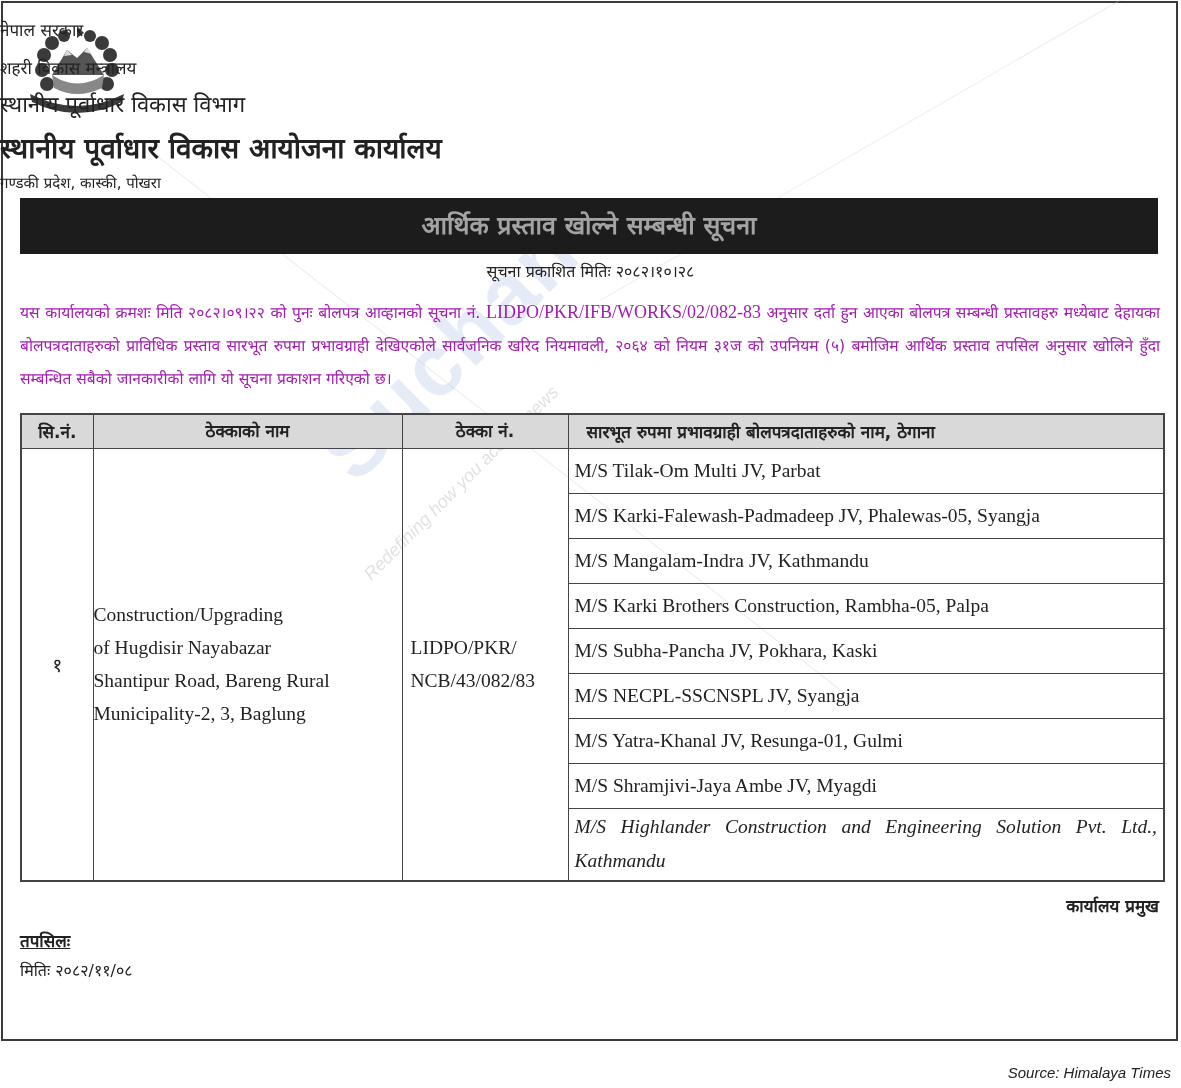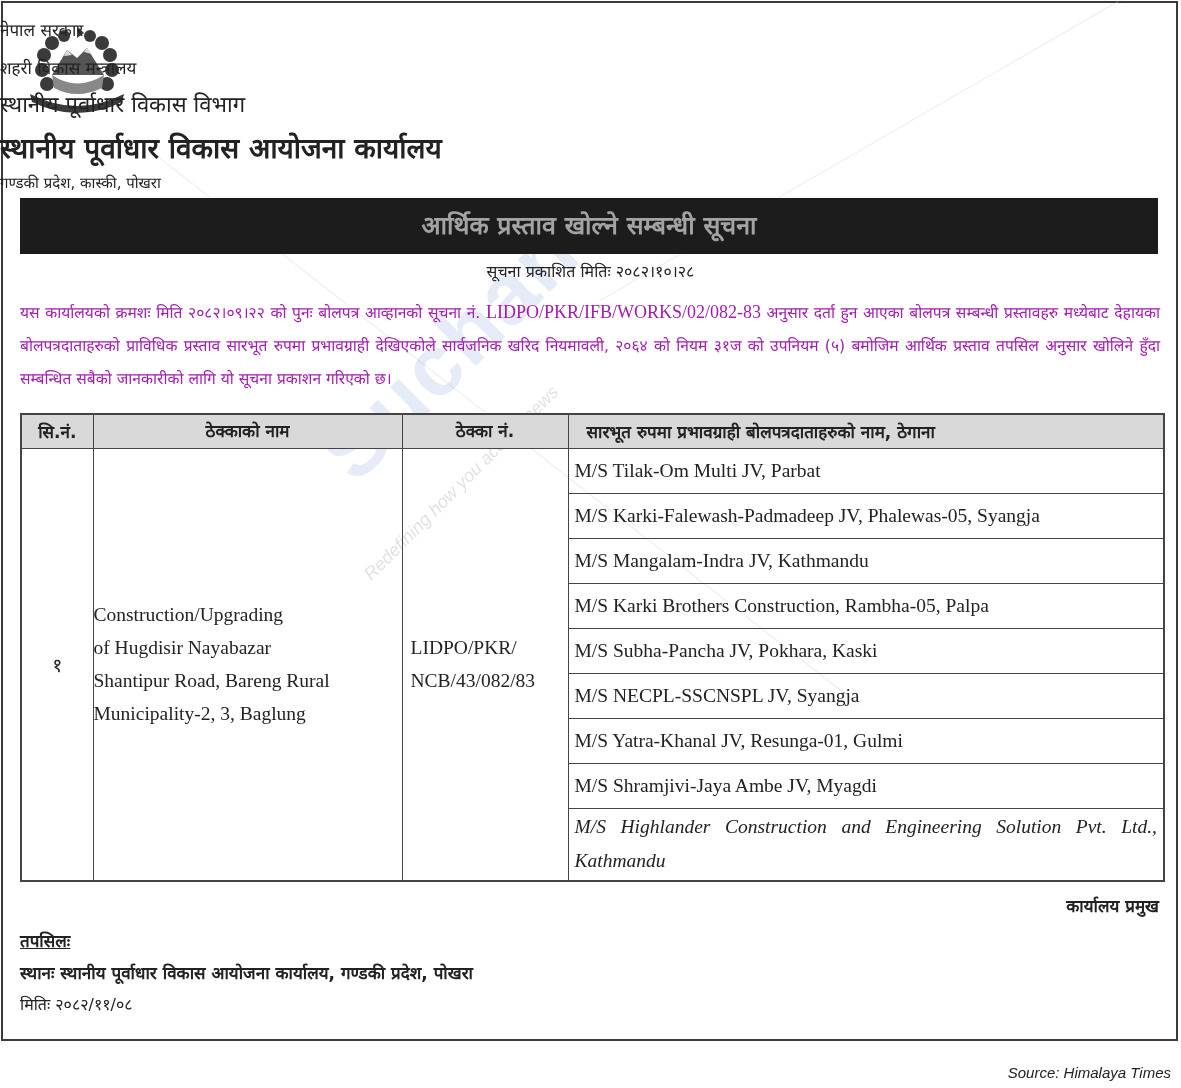--- a/index.html
+++ b/index.html
@@ -171,17 +171,16 @@
     <tr>
         <td class="col-bidder multi">M/S Highlander Construction and Engineering Solution Pvt. Ltd., Kathmandu</td>
       </tr>
   </tbody>
 </table>
 
 <div class="signatory">कार्यालय प्रमुख</div>
 
 <div class="details">
   <div class="d-title">तपसिलः</div>
-  <div class="d-place">स्थानः स्थानीय पूर्वाधार विकास आयोजना कार्यालय, गण्डकी प्रदेश, पोखरा</div>
   <div class="d-row">मितिः २०८२/११/०८</div>
 </div>
 
 <div class="source">Source: Himalaya Times</div>
 
 </body></html>

